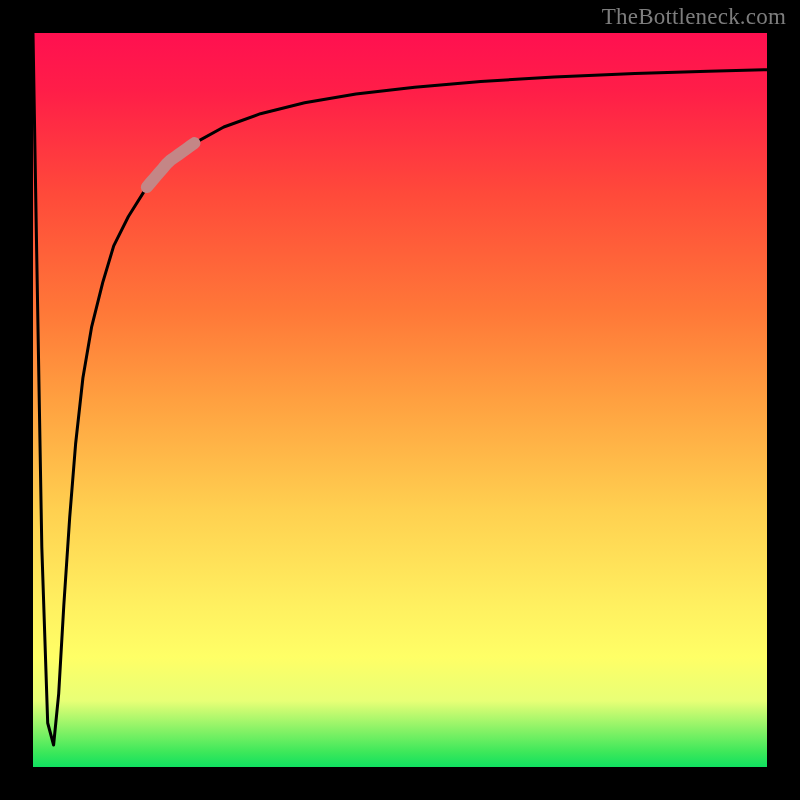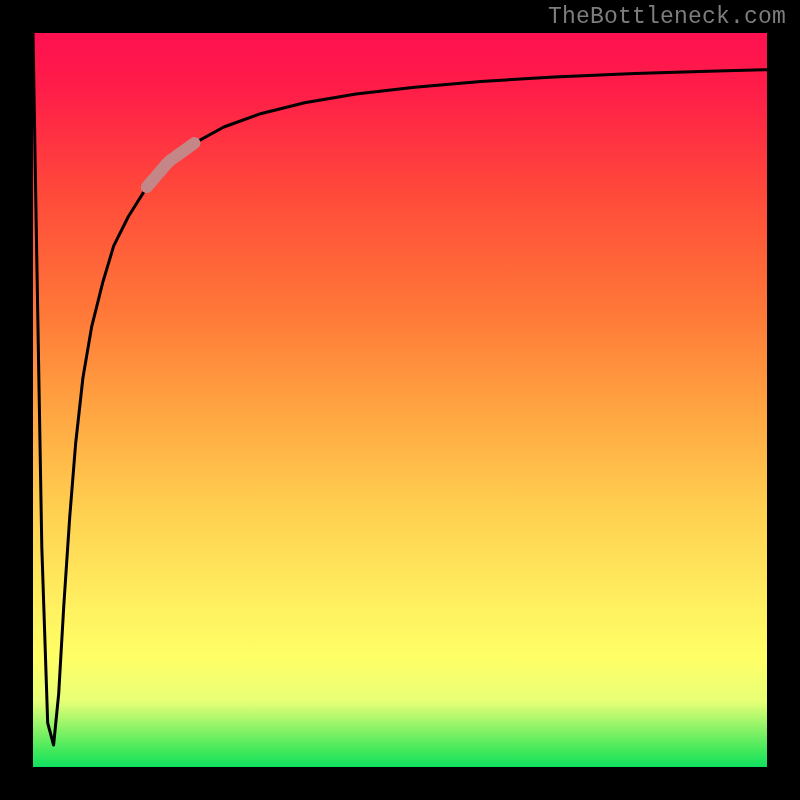--- a/index.html
+++ b/index.html
@@ -45,21 +45,21 @@
     left: 33px;
     top: 33px;
     width: 734px;
     height: 734px;
     overflow: visible;
   }
   .watermark {
     position: absolute;
     top: 4px;
     right: 14px;
-    font-family: Liberation Mono, monospace;
+    font-family: Liberation Serif, serif;
     font-size: 23px;
     color: #7d7d7d;
     letter-spacing: 0.2px;
     font-weight: 500;
   }
 </style>
 </head>
 <body>
 
 <div class="frame">

